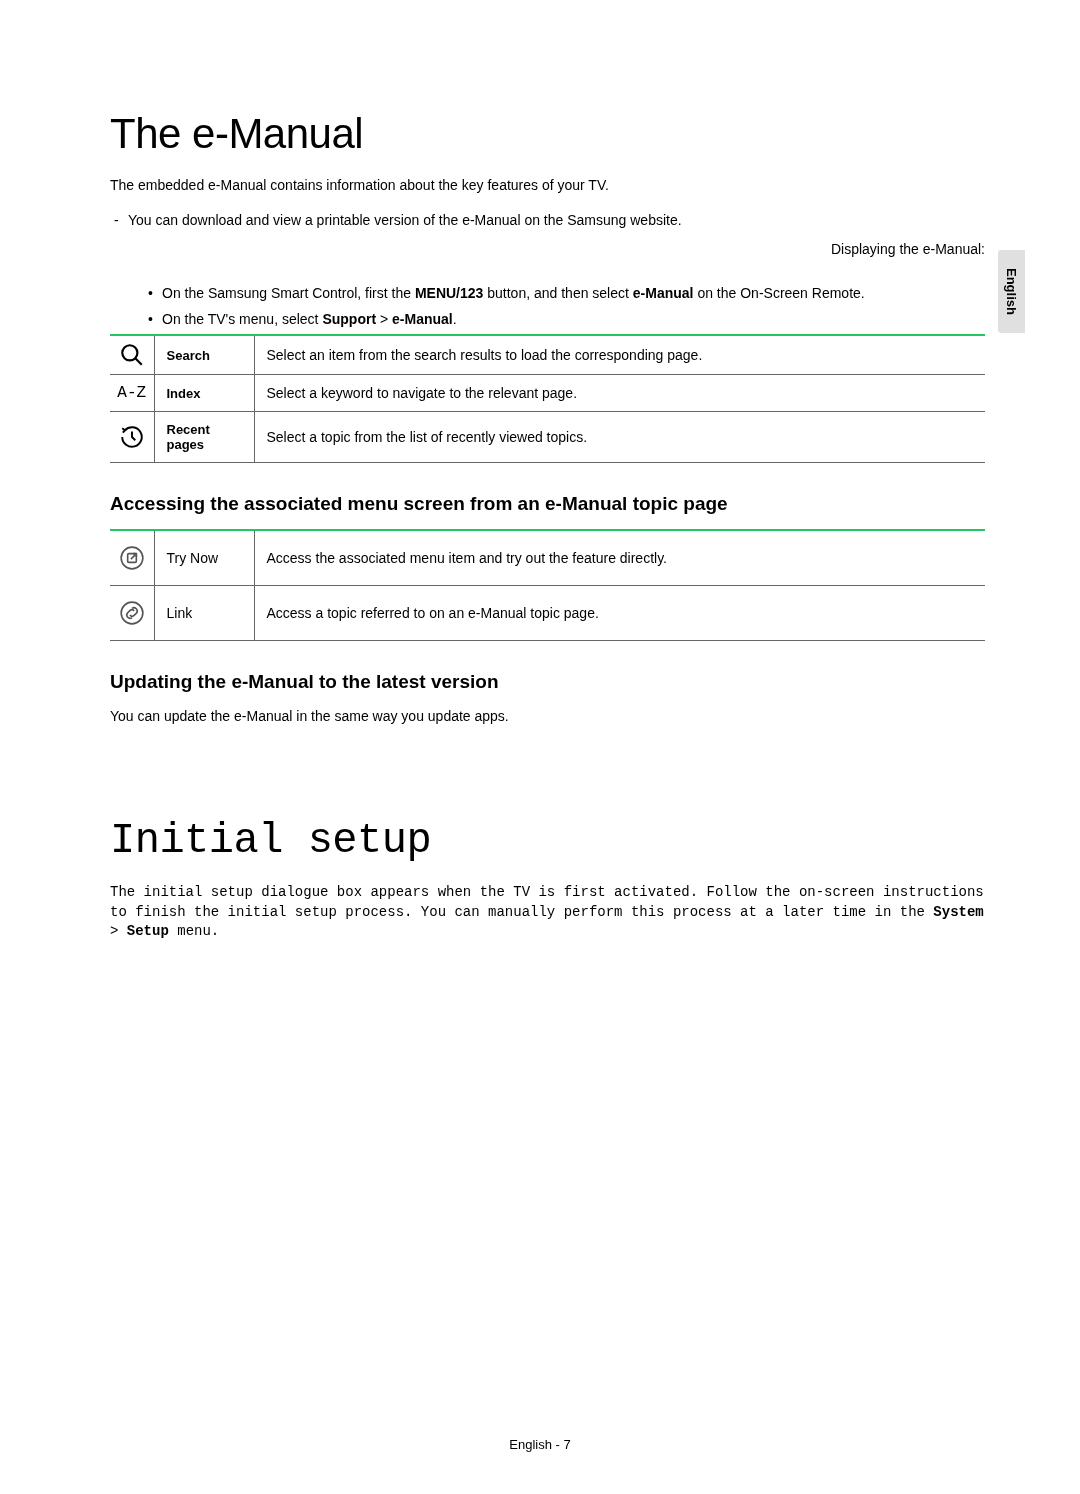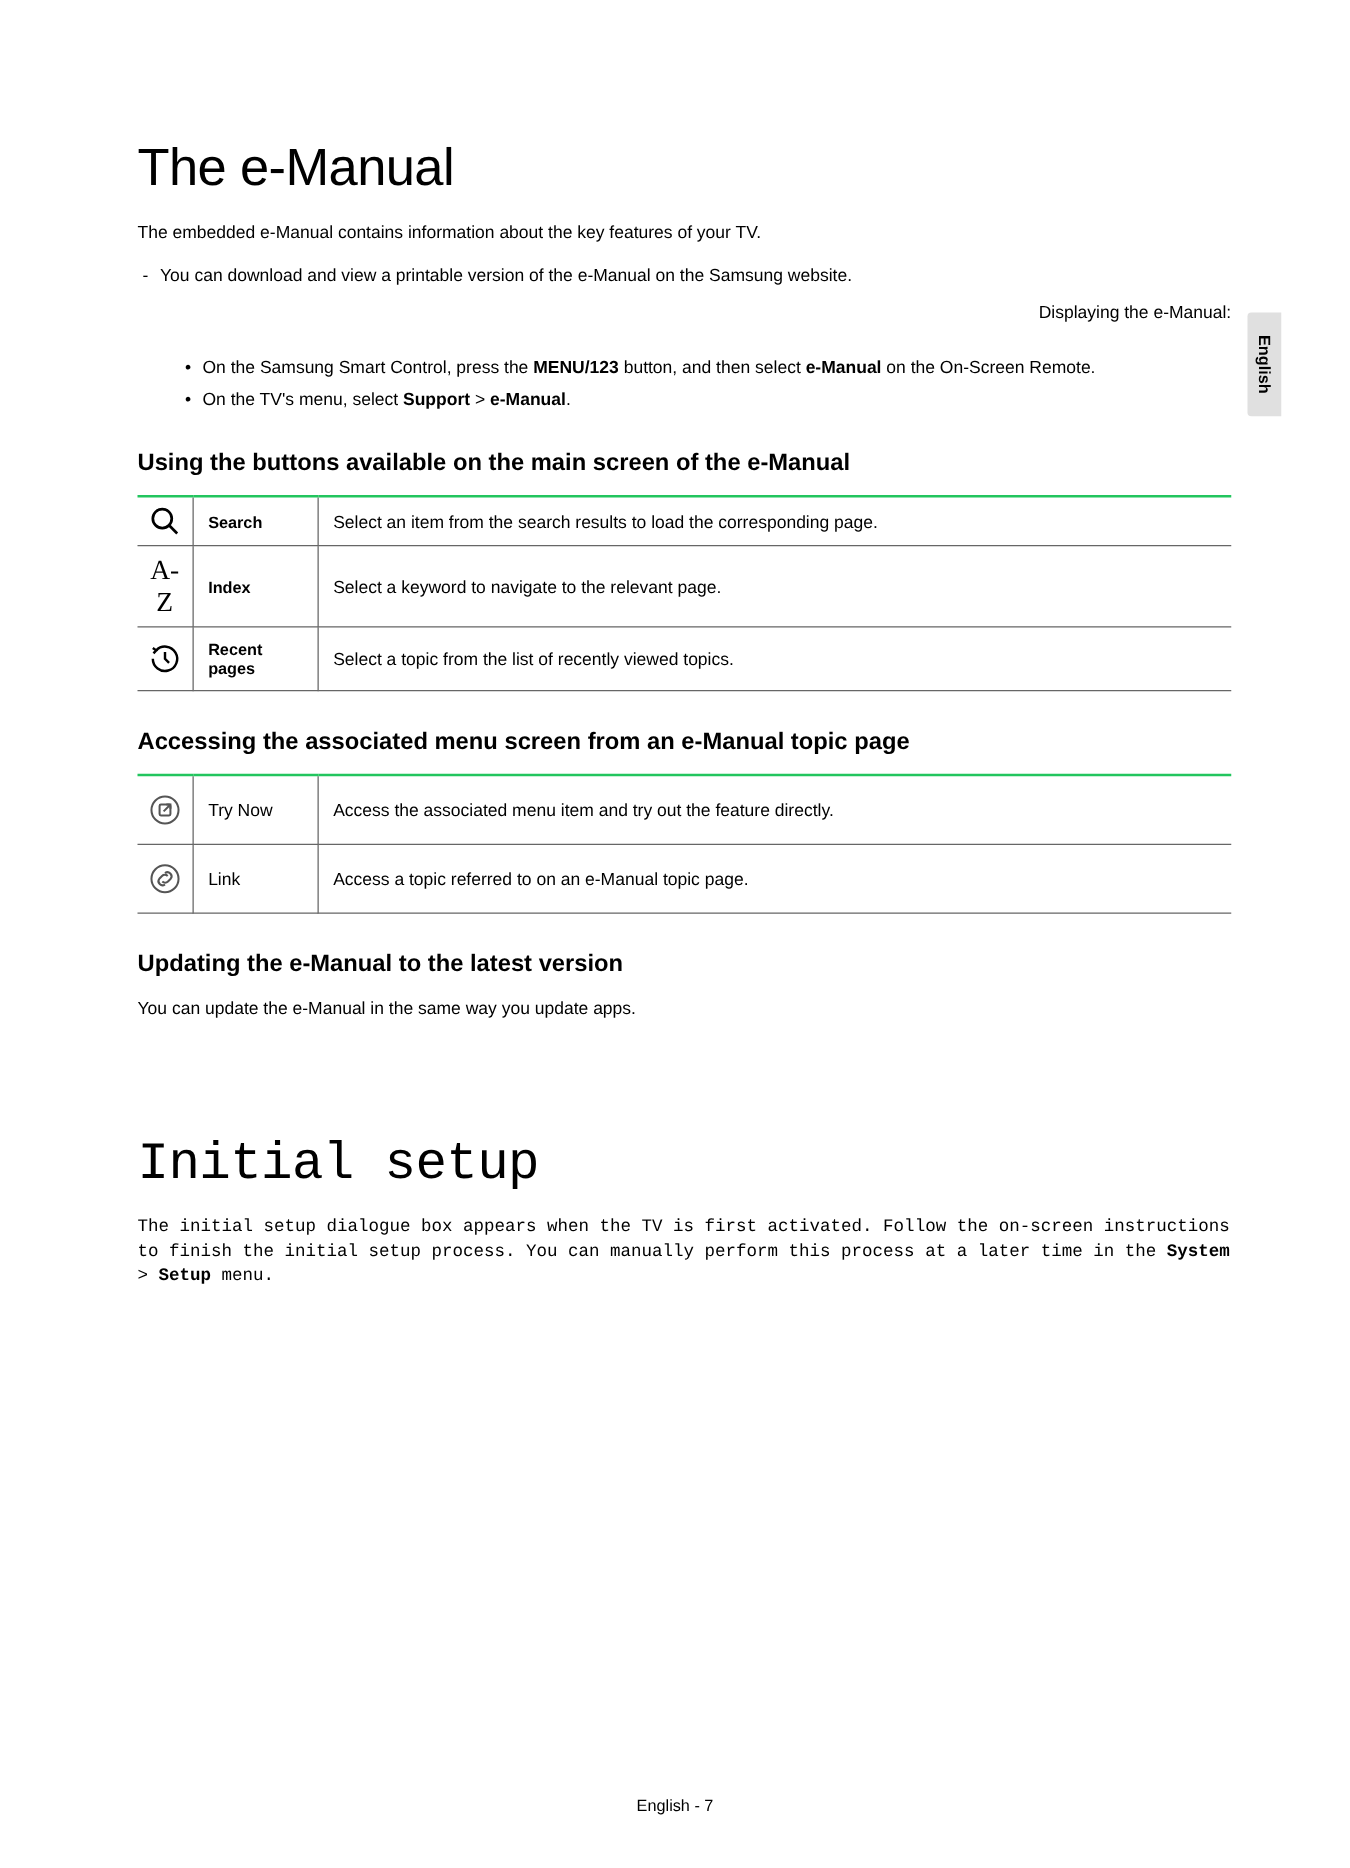--- a/index.html
+++ b/index.html
@@ -117,23 +117,23 @@
       width: 100px;
       font-size: 14px;
     }
     .icon-svg {
       width: 26px;
       height: 26px;
       display: inline-block;
       vertical-align: middle;
     }
     .az-text {
-      font-size: 22px;
+      font-size: 16px;
       font-weight: normal;
-      font-family: Liberation Serif, serif;
+      font-family: Liberation Mono, monospace;
     }
     .section2 {
       margin-top: 90px;
       font-family: Liberation Mono, monospace;
     }
     .footer {
       position: absolute;
       bottom: 42px;
       left: 0;
       right: 0;
@@ -146,27 +146,26 @@
 
 <div class="page">
 
   <div class="side-tab">English</div>
 
   <h1>The e-Manual</h1>
   <p class="intro-text">The embedded e-Manual contains information about the key features of your TV.</p>
   <p class="dash-item">You can download and view a printable version of the e-Manual on the Samsung website.</p>
   <p class="sub-line">Displaying the e-Manual:</p>
   <p class="bullet-item">
-    <span>On the Samsung Smart Control, press the </span><span class="bold">MENU/123</span><span> button, and then select </span><span class="bold">e-Manual</span><span> on the On-Screen Remote.</span>
+    <span>On the Samsung Smart Control, first the </span><span class="bold">MENU/123</span><span> button, and then select </span><span class="bold">e-Manual</span><span> on the On-Screen Remote.</span>
   </p>
   <p class="bullet-item">
     <span>On the TV's menu, select </span><span class="bold">Support</span><span> &gt; </span><span class="bold">e-Manual</span><span>.</span>
   </p>
 
-  <h2>Using the buttons available on the main screen of the e-Manual</h2>
   <table>
     <tbody>
         <tr>
       <td class="icon-cell">
         <svg class="icon-svg" viewBox="0 0 24 24" fill="none" stroke="#000" stroke-width="2">
           <circle cx="10" cy="10" r="7"></circle>
           <line x1="15" y1="15" x2="21" y2="21"></line>
         </svg>
       </td>
       <td class="label-cell">Search</td>

